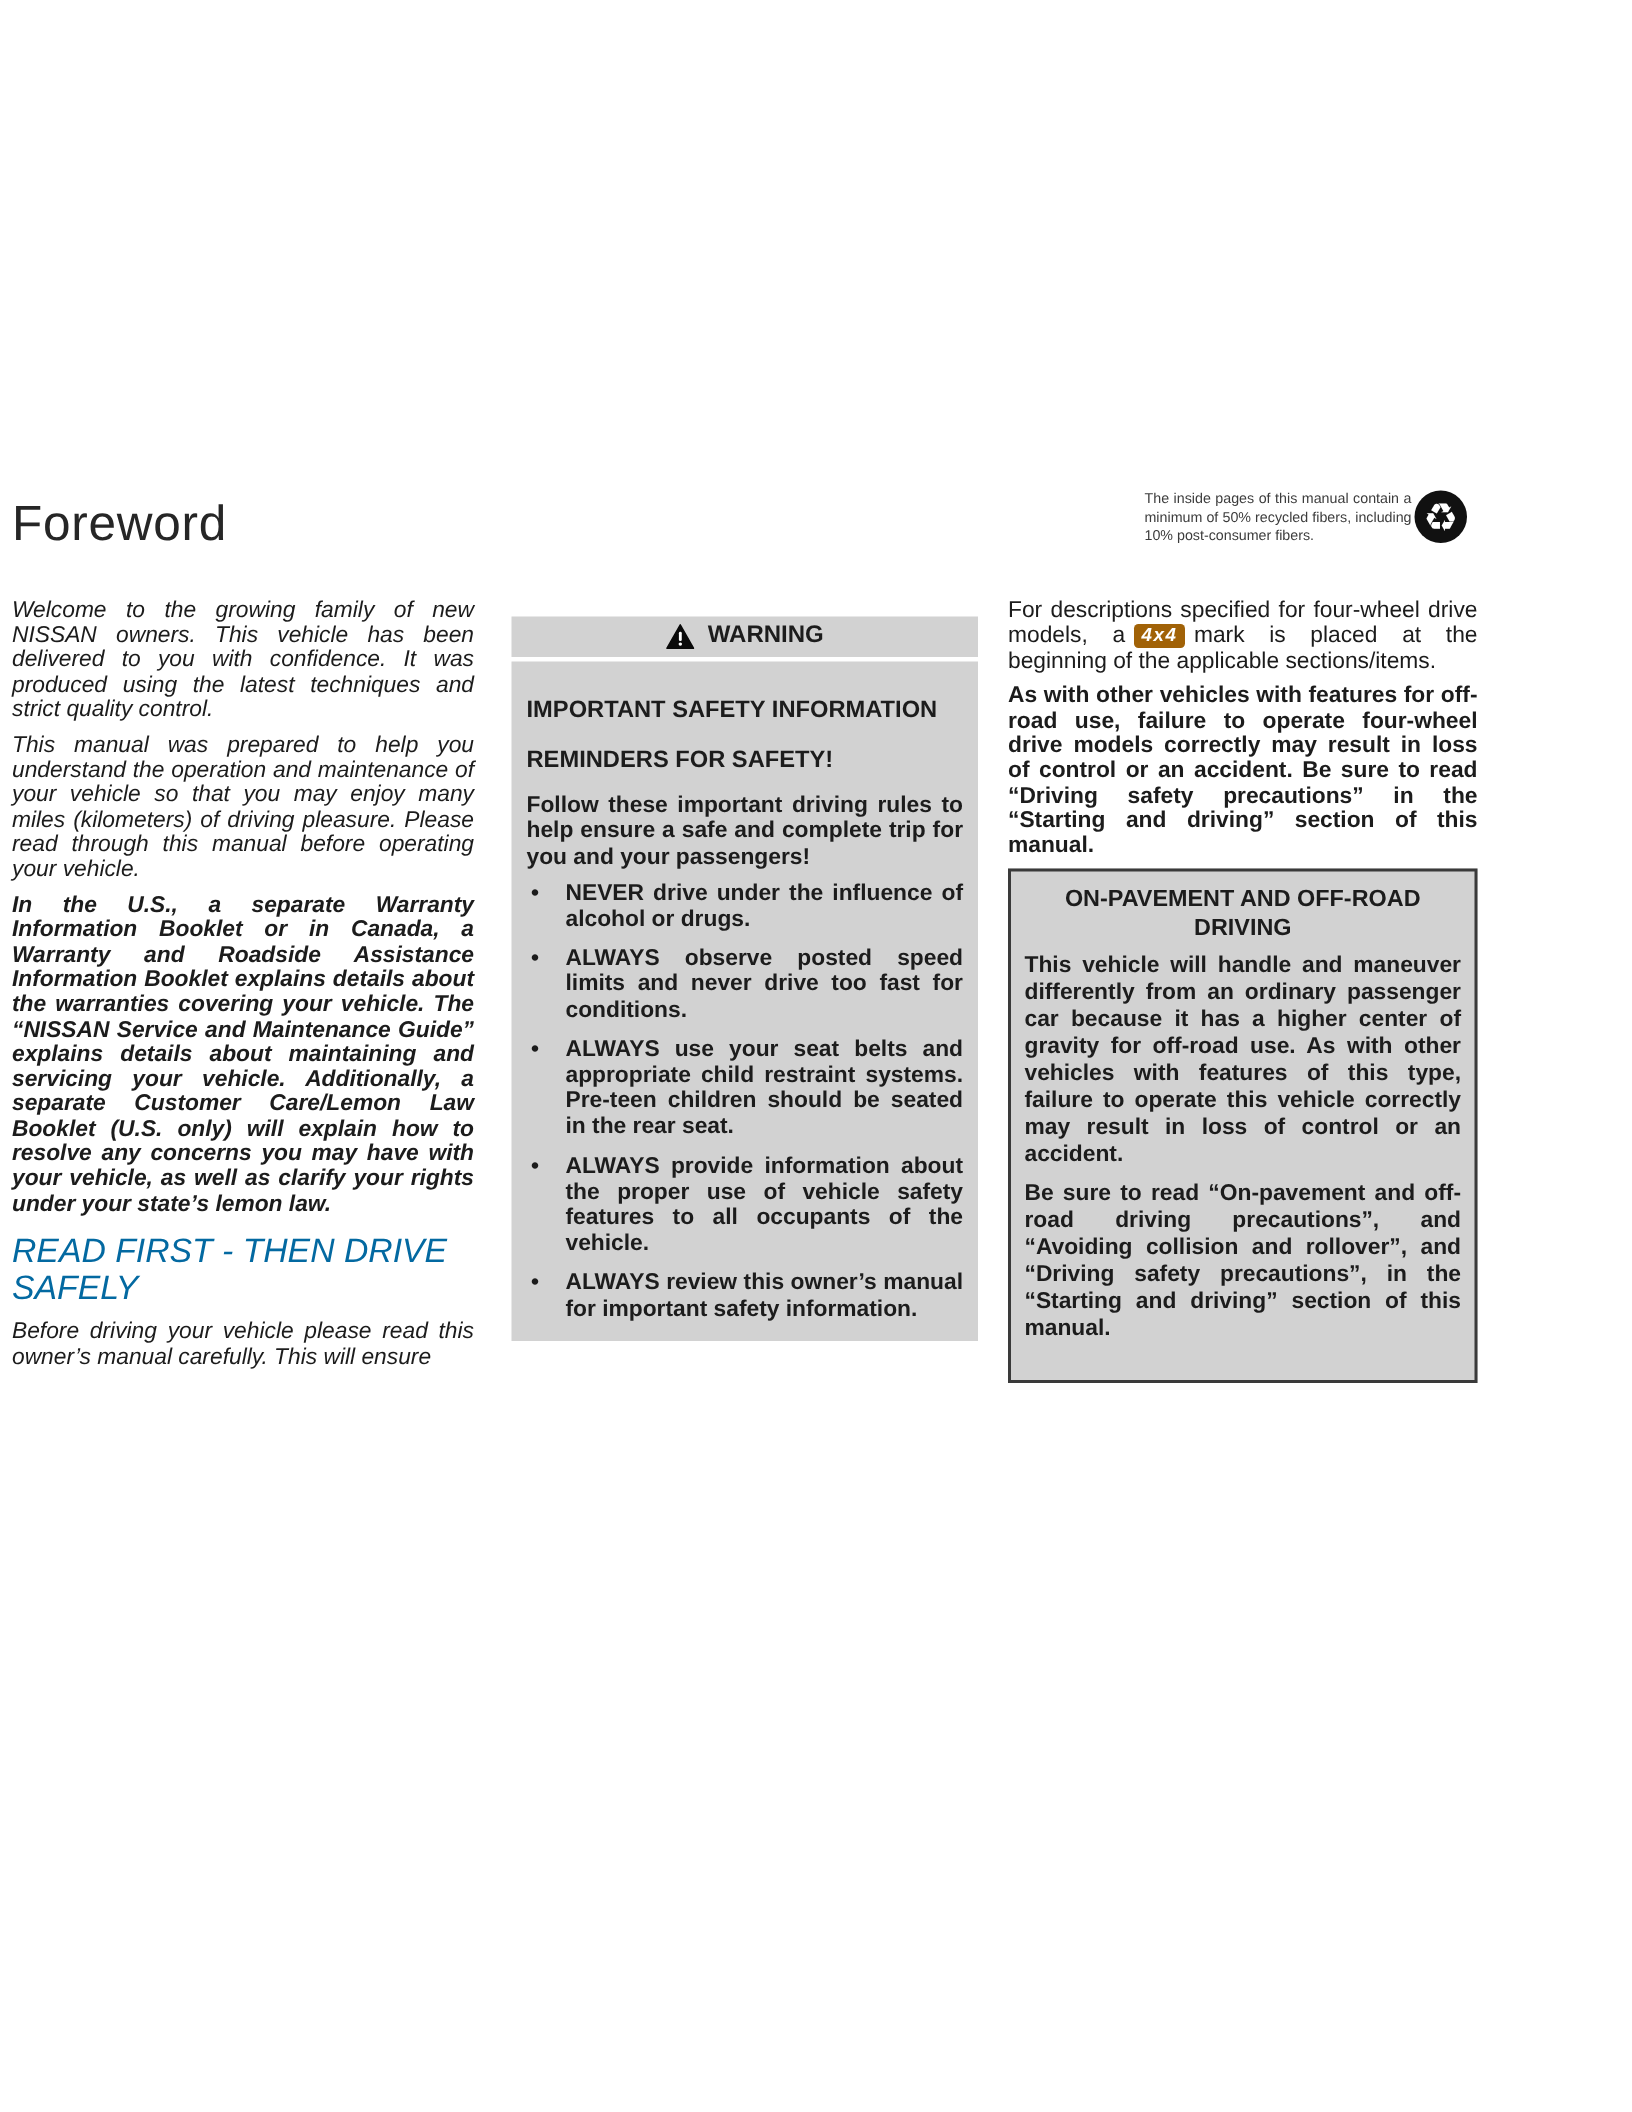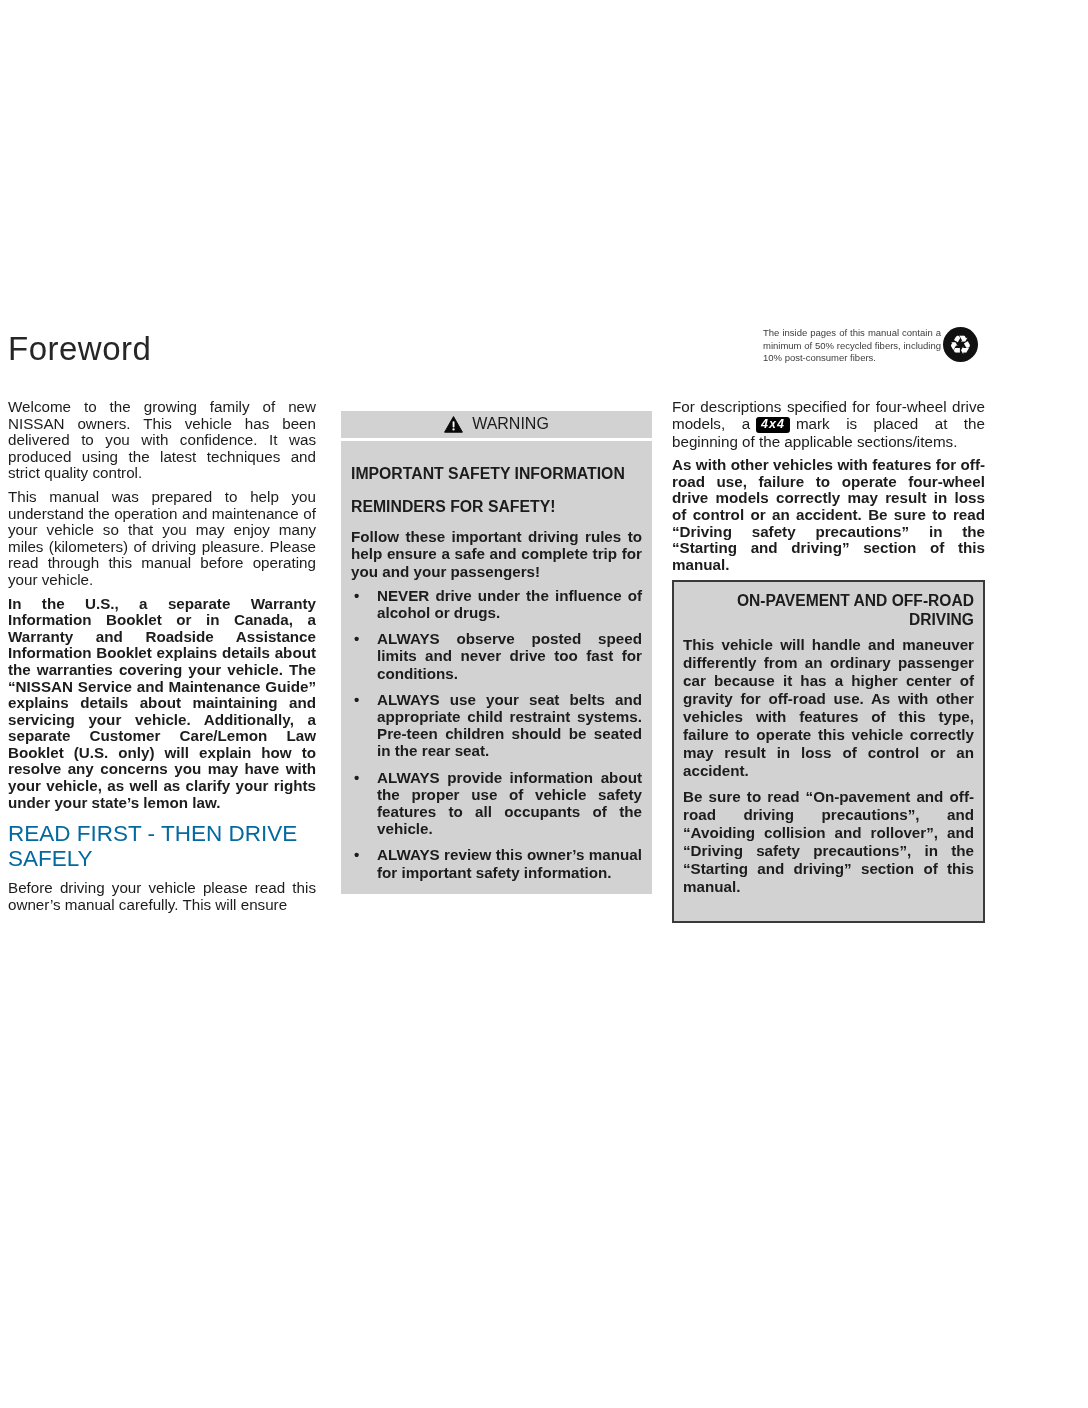--- a/index.html
+++ b/index.html
@@ -47,21 +47,21 @@
     font-size: 26px;
     line-height: 1;
   }
   .col {
     position: absolute;
     top: 399px;
     font-size: 15.2px;
     line-height: 16.6px;
     text-align: justify;
   }
-  .col-left  { left: 8px;   width: 308px; }
+  .col-left  { left: 8px;   width: 308px; font-style: italic; }
   .col-mid   { left: 341px; width: 311px; }
   .col-right { left: 672px; width: 313px; }
   .col p { margin: 0 0 7px 0; }
   .b { font-weight: 700; }
   .section-heading {
     font-size: 22.5px;
     line-height: 25px;
     font-weight: 400;
     text-align: left;
     margin: 10px 0 9px 0;
@@ -69,21 +69,21 @@
   }
   
   .warn-header {
     margin-top: 12px;
     background: #d2d2d2;
     height: 27px;
     display: flex;
     align-items: center;
     justify-content: center;
     gap: 9px;
-    font-weight: 400;
+    font-weight: 700;
     font-size: 16px;
     color: #1c1c1c;
   }
   .warn-tri { display: inline-flex; }
   .warn-body {
     background: #d2d2d2;
     margin-top: 3px;
     padding: 9px 10px 11px 10px;
   }
   .warn-subhead {
@@ -102,21 +102,21 @@
     font-weight: 700;
     margin-bottom: 9px;
     line-height: 17.2px;
   }
   .bullet-row:last-child { margin-bottom: 2px; }
   .bullet-dot { flex: none; width: 26px; padding-left: 3px; }
   .bullet-text { flex: 1; text-align: justify; }
   
   .badge4x4 {
     display: inline-block;
-    background: #000000;
+    background: #a16207;
     color: #ffffff;
     font-weight: 700;
     font-style: italic;
     font-size: 12.5px;
     line-height: 15px;
     padding: 0 5px 1px 5px;
     border-radius: 3px;
     letter-spacing: 1px;
     margin: 0 6px;
     transform: translateY(-1px);
@@ -124,21 +124,21 @@
   .road-box {
     border: 2.5px solid #3a3a3a;
     background: #d2d2d2;
     margin-top: 7px;
     padding: 9px 9px 13px 9px;
   }
   .road-box-heading {
     font-weight: 700;
     font-size: 15.6px;
     line-height: 19px;
-    text-align: right;
+    text-align: center;
     margin: 0 0 7px 0;
   }
   .road-box p {
     font-weight: 700;
     line-height: 18px;
     margin: 0 0 8px 0;
   }
   .road-box p:last-child { margin-bottom: 12px; }
 </style>
 </head>

